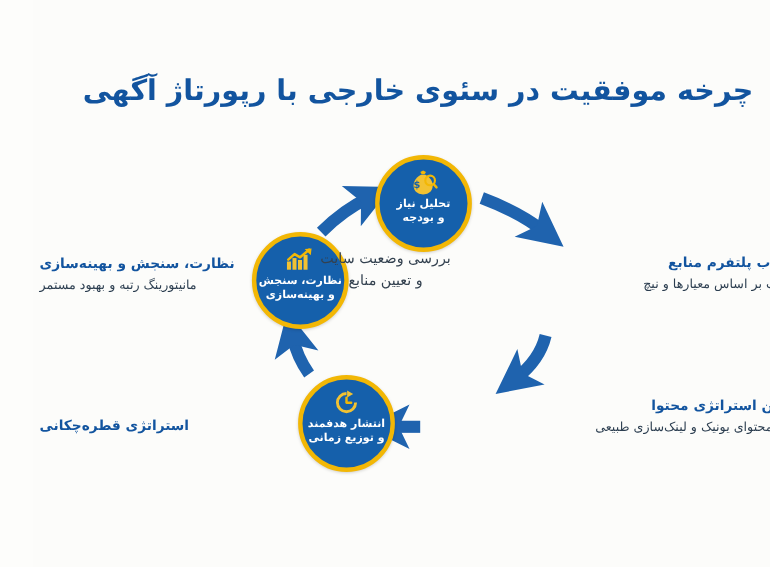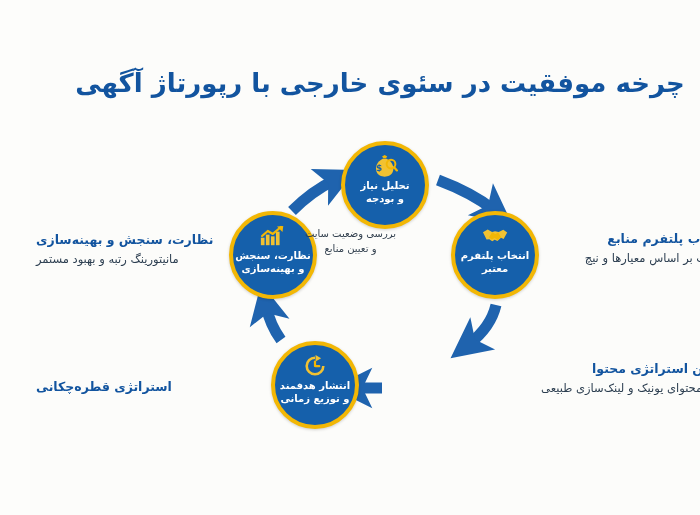--- a/index.html
+++ b/index.html
@@ -94,21 +94,21 @@
   .caption .cdesc{
     color:#2c3e50;
     font-size:11.5px;
     display:block;
   }
 
   #cap-top{
     left:258px;top:226px;width:125px;
     text-align:center;
   }
-  #cap-top .cdesc{color:#33414f;font-size:10px;line-height:1.5;}
+  #cap-top .cdesc{color:#33414f;font-size:13px;line-height:1.5;}
 
   #cap-right{
     left:508px;top:230px;width:190px;
     text-align:right;
   }
   #cap-bottomright{
     left:460px;top:360px;width:238px;
     text-align:right;
   }
   #cap-bottomleft{
@@ -153,31 +153,20 @@
       <text x="12.6" y="20.4" font-size="11" font-weight="bold" fill="#1560ab" font-family="DejaVu Sans, sans-serif">$</text>
       <circle cx="23.4" cy="11.6" r="5.4" fill="none" stroke="#f2b705" stroke-width="2.4"></circle>
       <line x1="27.2" y1="15.6" x2="30.6" y2="19.4" stroke="#f2b705" stroke-width="2.8" stroke-linecap="round"></line>
     </svg>
     <div class="ntext">
       <span>تحلیل نیاز</span><br>
       <span>و بودجه</span>
     </div>
   </div>
 
-  <div class="node" id="node-right">
-    <svg class="ico" viewBox="0 0 32 22">
-      <path d="M1.2 6.4 L7 3.0 L12.4 6.0 L16 5.0 L20.6 6.0 L26.2 3.2 L31 6.6
-               L26.6 14.8 L23.4 13.2 L19 17.2 L15.6 15.6 L12.6 17.6 L9 15.0 L5.6 15.2 Z" fill="#f2c232"></path>
-      <path d="M12.6 6.4 L16.2 8.6 L20 6.6 L23.6 12.6 L19.4 15.8 L15.6 13.6 L12 15.4 L8.6 12.4 Z" fill="#f2b705"></path>
-    </svg>
-    <div class="ntext">
-      <span>انتخاب پلتفرم</span><br>
-      <span>معتبر</span>
-    </div>
-  </div>
 
 
   <div class="node" id="node-bottomleft">
     <svg class="ico" viewBox="0 0 26 26">
       <path d="M13 2.6 A10.4 10.4 0 1 0 23.4 13 L20.6 13 A7.6 7.6 0 1 1 13 5.4 Z" fill="#f2c232"></path>
       <path d="M13.6 1.2 L13.6 8.0 L19.6 4.6 Z" fill="#f2c232"></path>
       <rect x="11.8" y="7.0" width="2.4" height="7.2" rx="1.2" fill="#f2b705"></rect>
       <rect x="12.4" y="12.0" width="6.4" height="2.4" rx="1.2" fill="#f2b705"></rect>
     </svg>
     <div class="ntext">

